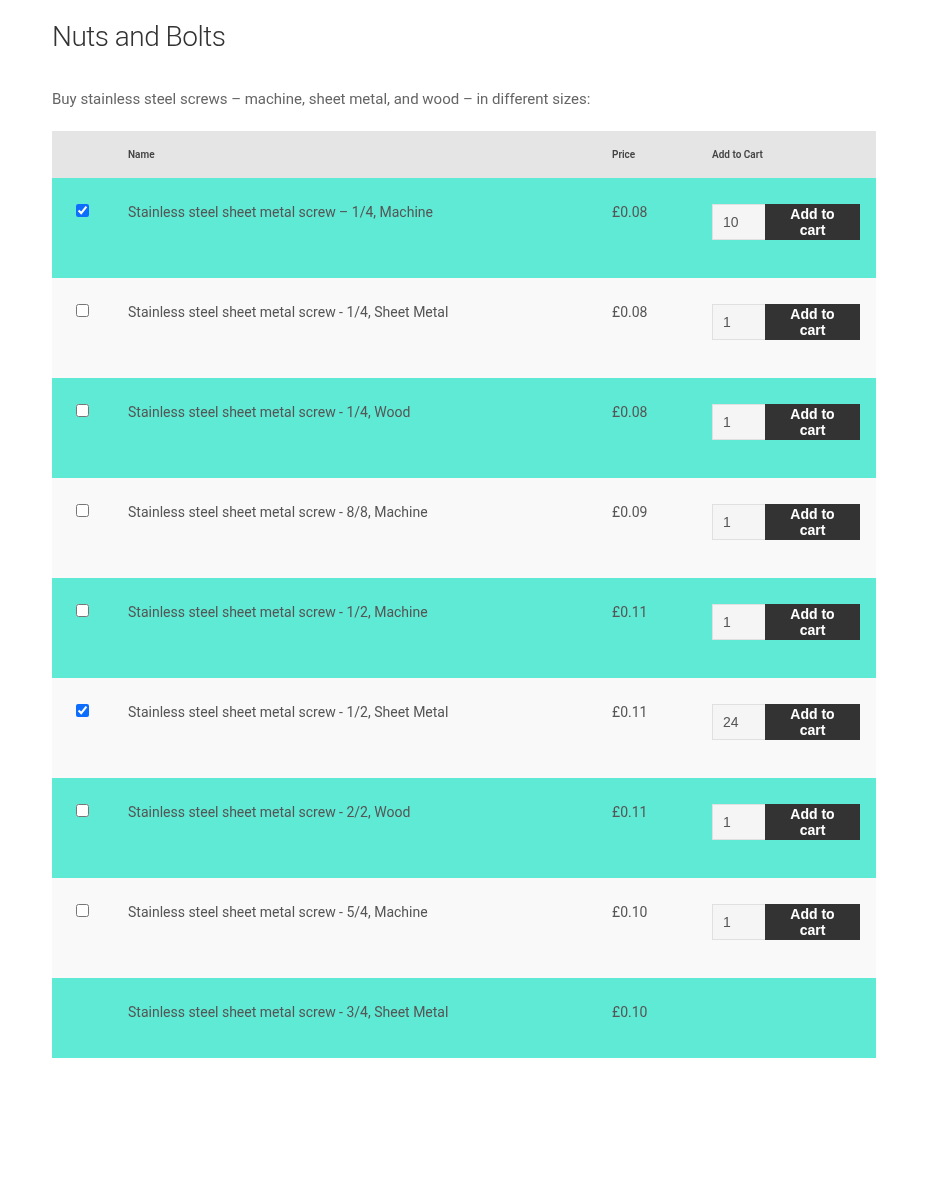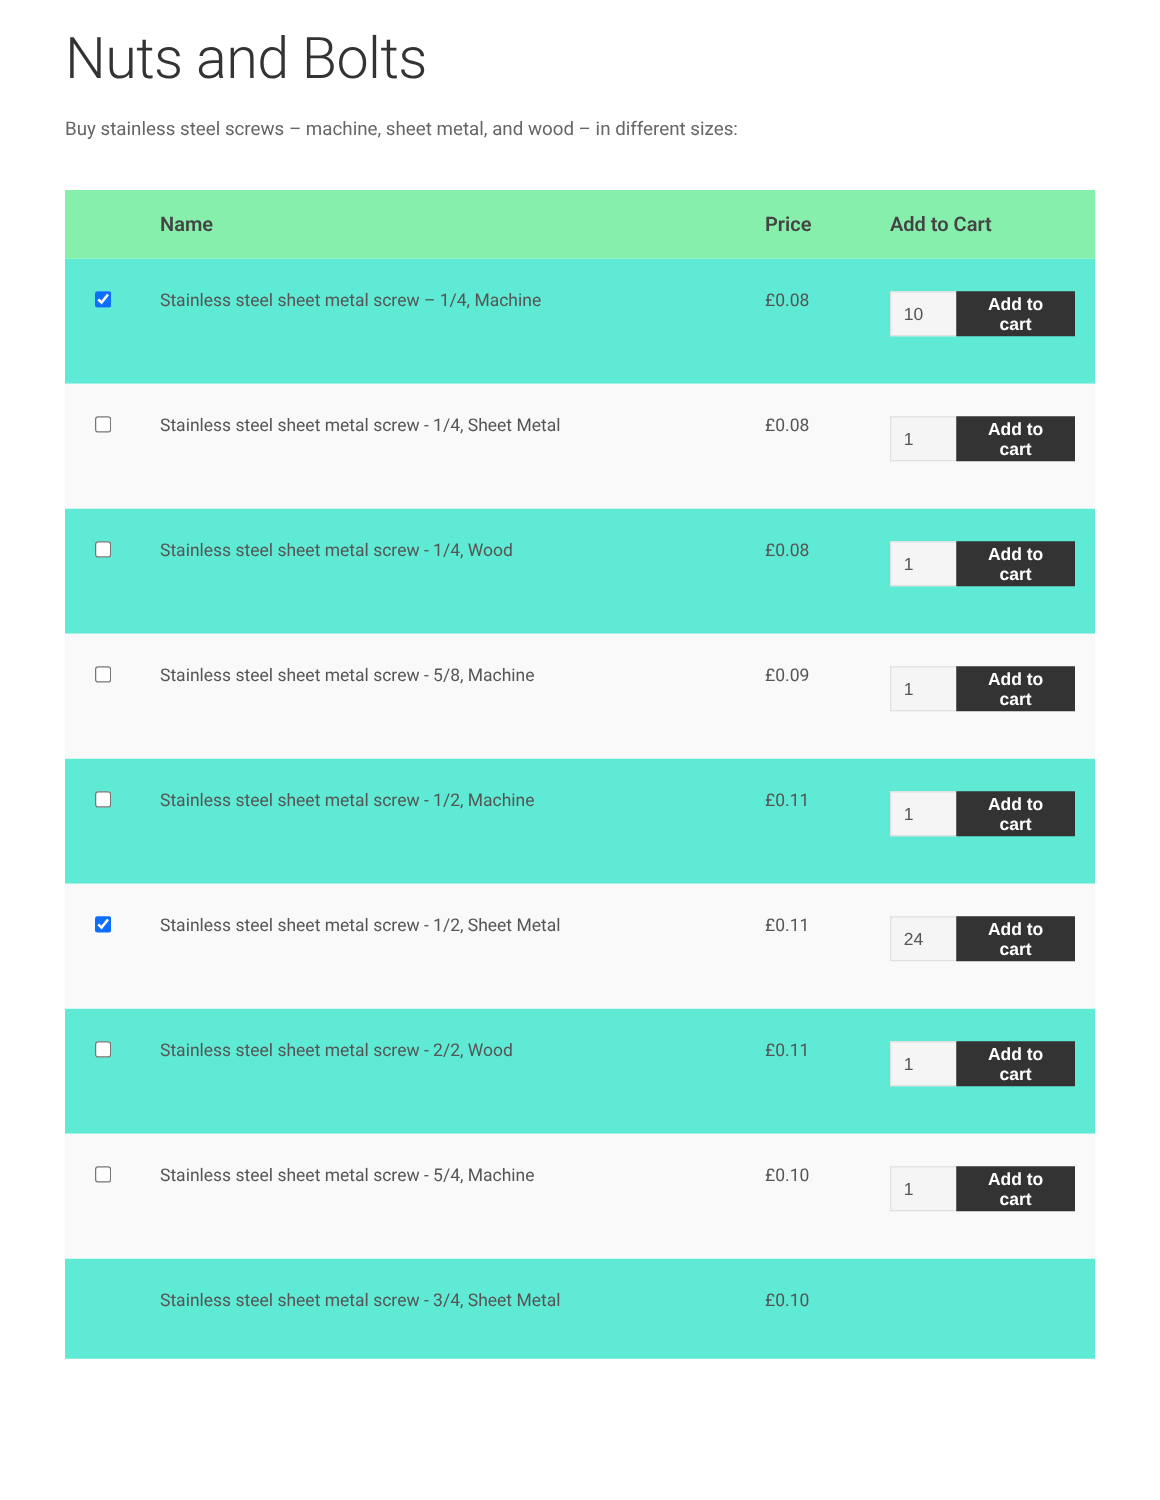--- a/index.html
+++ b/index.html
@@ -7,40 +7,40 @@
       margin: 0;
       padding: 0;
     }
     body {
       font-family: -apple-system, BlinkMacSystemFont, "Segoe UI", Roboto, "Helvetica Neue", Arial, sans-serif;
       background: #ffffff;
       padding: 20px 52px 40px 52px;
       color: #333;
     }
     .page-title {
-      font-size: 46px;
+      font-size: 28px;
       font-weight: 300;
       color: #333;
-      margin-bottom: 20px;
+      margin-bottom: 37px;
       letter-spacing: -0.5px;
     }
     .page-description {
       font-size: 15px;
       color: #666;
-      margin-bottom: 40px;
+      margin-bottom: 23px;
     }
     .product-table {
       width: 100%;
       border-collapse: collapse;
     }
     .product-table thead th {
-      background: #86efac;
+      background: #e5e5e5;
       text-align: left;
       padding: 18px 16px;
-      font-size: 16px;
+      font-size: 10px;
       font-weight: 600;
       color: #444;
       border: none;
     }
     .product-table thead th.col-check {
       width: 60px;
     }
     .product-table thead th.col-name {
       width: auto;
     }
@@ -149,21 +149,21 @@
         <td class="product-price">£0.08</td>
         <td>
           <div class="cart-controls">
             <input type="text" class="qty-input" value="1" style="">
             <button class="add-to-cart-btn">Add to cart</button>
           </div>
         </td>
       </tr>
       <tr>
         <td class="cell-check"><input type="checkbox" class="product-checkbox" style=""></td>
-        <td class="product-name">Stainless steel sheet metal screw - 5/8, Machine</td>
+        <td class="product-name">Stainless steel sheet metal screw - 8/8, Machine</td>
         <td class="product-price">£0.09</td>
         <td>
           <div class="cart-controls">
             <input type="text" class="qty-input" value="1" style="">
             <button class="add-to-cart-btn">Add to cart</button>
           </div>
         </td>
       </tr>
       <tr>
         <td class="cell-check"><input type="checkbox" class="product-checkbox" style=""></td>

